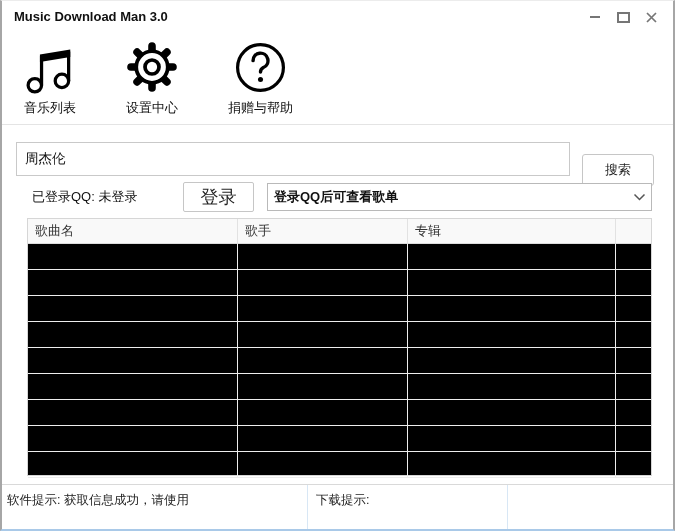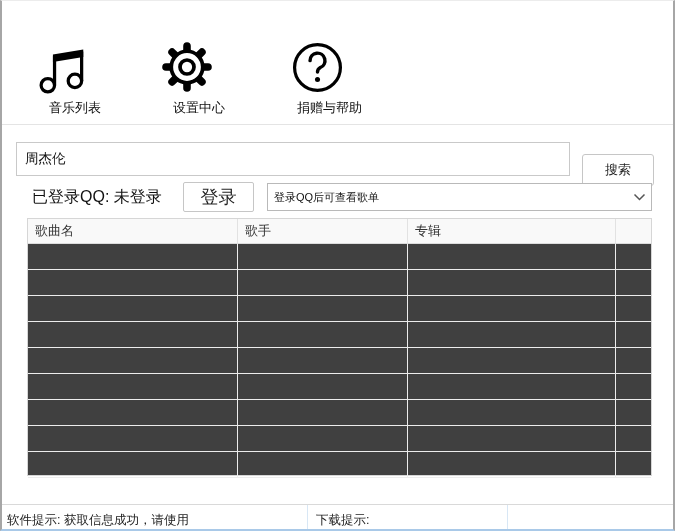--- a/index.html
+++ b/index.html
@@ -19,75 +19,91 @@
   .titlebar{position:absolute;top:0;left:0;right:0;height:32px;background:#fff;}
   .title{position:absolute;left:12px;top:0;line-height:32px;font-size:13px;font-weight:bold;color:#101010;}
   .win-controls{position:absolute;right:8px;top:0;height:32px;display:flex;align-items:center;}
   .win-btn{width:28px;height:32px;display:flex;align-items:center;justify-content:center;cursor:pointer;}
   .glyph-min{display:block;width:10px;border-top:2px solid #767676;}
   .glyph-max{display:block;width:9px;height:7px;border:2px solid #767676;}
   
   .toolbar{position:absolute;top:38px;left:22px;display:flex;gap:47px;}
   .tool-item{display:flex;flex-direction:column;align-items:center;cursor:pointer;}
   .tool-icon{height:56px;display:flex;align-items:flex-end;justify-content:center;}
-  .tool-label{margin-top:4px;font-size:13px;color:#111;white-space:nowrap;margin-left:25px;}
+  .tool-label{margin-top:4px;font-size:13px;color:#111;white-space:nowrap;}
   .hr-sep{position:absolute;top:123px;left:0;right:0;border-top:1px solid #e4e4e4;}
   
   .search-input{
     position:absolute;left:14px;top:141px;width:554px;height:34px;box-sizing:border-box;
     border:1px solid #c9c9c9;font-size:13.5px;color:#111;padding:8px 8px;outline:none;
     font-family:inherit;background:#fff;
   }
   .search-btn{
     position:absolute;left:580px;top:153px;width:72px;height:32px;box-sizing:border-box;
     background:#fff;border:1px solid #c6c6c6;border-radius:3px;font-size:13px;color:#222;
     font-family:inherit;cursor:pointer;
   }
   
-  .login-label{position:absolute;left:30px;top:181px;height:30px;line-height:30px;font-size:16px;color:#111;}
+  .login-label{position:absolute;left:30px;top:181px;height:30px;line-height:30px;font-size:13px;color:#111;}
   .login-btn{
     position:absolute;left:181px;top:181px;width:71px;height:30px;box-sizing:border-box;
     background:#fff;border:1px solid #c6c6c6;border-radius:2px;font-size:18px;color:#222;
     font-family:inherit;cursor:pointer;
   }
   .combo{
     position:absolute;left:265px;top:182px;width:385px;height:28px;box-sizing:border-box;
     border:1px solid #b9b9b9;background:#fff;display:flex;align-items:center;cursor:pointer;
   }
-  .combo-text{flex:1;font-size:11px;color:#111;padding-left:6px;white-space:nowrap;overflow:hidden;}
+  .combo-text{flex:1;font-size:13px;color:#111;padding-left:6px;white-space:nowrap;overflow:hidden;font-weight:bold;}
   .combo-arrow{width:24px;display:flex;align-items:center;justify-content:center;}
   
   .table{
     position:absolute;left:25px;top:217px;width:625px;height:258px;box-sizing:border-box;
-    border:1px solid #d6d6d6;background:#404040;
+    border:1px solid #d6d6d6;background:#000000;
   }
   .t-header{display:flex;height:24px;background:#f9f9f9;border-bottom:1px solid #dcdcdc;}
   .t-hcell{box-sizing:border-box;border-right:1px solid #e2e2e2;font-size:13px;color:#333;
     line-height:23px;padding-left:7px;overflow:hidden;white-space:nowrap;}
   .t-hcell:last-child{border-right:none;}
   .t-row{display:flex;height:26px;box-sizing:border-box;border-bottom:1px solid #ededed;}
   .t-cell{box-sizing:border-box;border-right:1px solid #ededed;}
   .t-cell:last-child{border-right:none;}
   .c1{width:210px;}.c2{width:170px;}.c3{width:208px;}.c4{flex:1;}
   
   .statusbar{
-    position:absolute;left:0;right:0;bottom:0;height:25px;box-sizing:border-box;
+    position:absolute;left:0;right:0;bottom:0;height:45px;box-sizing:border-box;
     border-top:1px solid #d9d9d9;background:#fff;display:flex;align-items:stretch;
   }
   .status-sec{font-size:12.5px;color:#222;line-height:30px;white-space:nowrap;overflow:hidden;}
   .sec1{width:306px;box-sizing:border-box;padding-left:5px;border-right:1px solid #d8e7f5;}
   .sec2{width:200px;box-sizing:border-box;padding-left:8px;border-right:1px solid #d8e7f5;}
   .sec3{flex:1;}
   svg{display:block;}
 </style>
 </head>
 <body>
 
 <div class="window">
 
+  <div class="titlebar">
+    <div class="title">Music Download Man 3.0</div>
+    <div class="win-controls">
+      <div class="win-btn">
+        <span class="glyph-min"></span>
+      </div>
+      <div class="win-btn">
+        <span class="glyph-max"></span>
+      </div>
+      <div class="win-btn">
+        <svg width="11" height="11" viewBox="0 0 11 11">
+          <path d="M1 1 L10 10 M10 1 L1 10" stroke="#767676" stroke-width="1.7" fill="none"></path>
+        </svg>
+      </div>
+    </div>
+  </div>
 
   <div class="toolbar">
 
     <div class="tool-item">
       <span class="tool-icon">
         <svg width="52" height="52" viewBox="0 0 48 48">
           <circle cx="10" cy="39" r="6.2" fill="none" stroke="#000" stroke-width="3"></circle>
           <circle cx="35" cy="35" r="6.2" fill="none" stroke="#000" stroke-width="3"></circle>
           <path d="M16.2 39 V13.5 L41.2 9.5 V35" fill="none" stroke="#000" stroke-width="3"></path>
           <path d="M14.7 10.5 L42.7 6 L42.7 13 L14.7 17.5 Z" fill="#000"></path>

